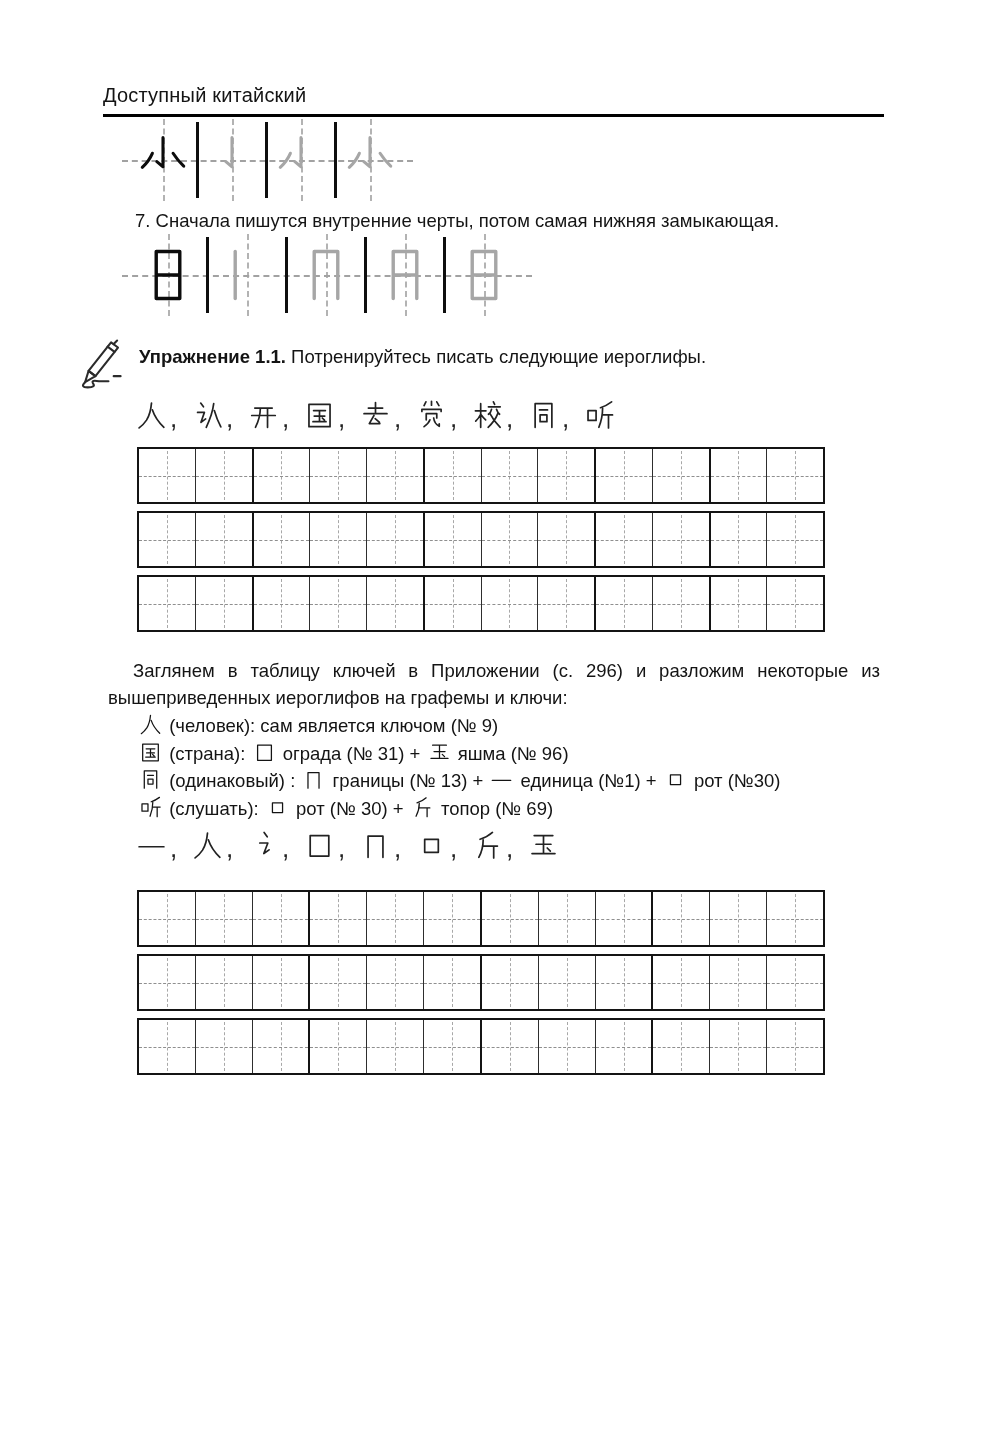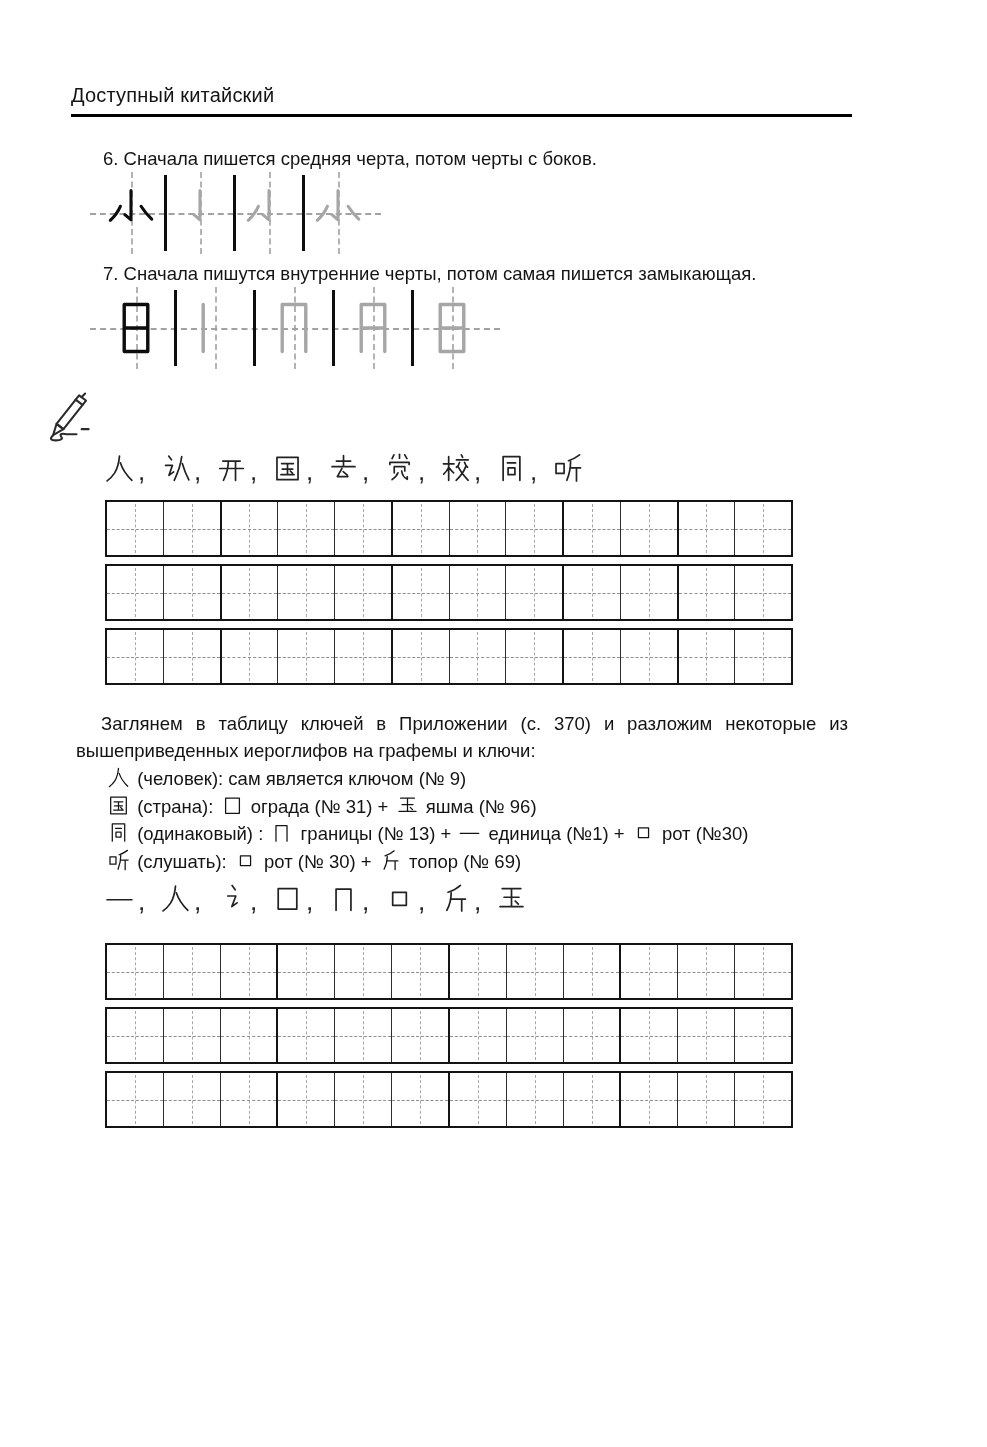--- a/index.html
+++ b/index.html
@@ -1,21 +1,21 @@
 <!DOCTYPE html>
 <html><head>
 <meta charset="utf-8">
 <style>
   html,body { margin:0; padding:0; }
   body {
     width:987px; height:1447px; background:#ffffff; color:#141414;
     font-family:"Liberation Sans", sans-serif; overflow:hidden;
     -webkit-font-smoothing:antialiased;
   }
-  .page { padding:84px 103px 0 71px; box-sizing:border-box; }
+  .page { padding:84px 103px 0 103px; box-sizing:border-box; }
 
   
   .hdr-title { font-size:20px; font-weight:400; letter-spacing:.2px; margin:0 0 7px 0; }
   .hdr-rule { border:none; border-top:3px solid #000; margin:0; width:781px; }
 
   
   .rule-line { margin:30px 0 0 32px; font-size:18.5px; line-height:23px; }
   .rule-line.second { margin-top:13px; }
 
   
@@ -69,21 +69,20 @@
   .pgrid.second { margin-top:24px; }
 </style>
 </head>
 <body>
 
 <div class="page">
 
   <h1 class="hdr-title">Доступный китайский</h1>
   <hr class="hdr-rule">
 
-  <p class="rule-line"><span>6.</span> <span>Сначала пишется средняя черта, потом черты с боков.</span></p>
   <div class="diagram d-xiao">
       <span class="diag-cell black">
         <svg class="cjk" viewBox="0 0 100 100" aria-hidden="true">
           <path d="M50 10 V62 L39 53 M31 38 Q25 52 13 63 M68 38 Q77 52 87 61"></path>
         </svg>
       </span>
       <span class="diag-sep"></span>
       <span class="diag-cell gray">
         <svg class="cjk" viewBox="0 0 100 100" aria-hidden="true">
           <path d="M50 10 V62 L39 53"></path>
@@ -96,21 +95,21 @@
         </svg>
       </span>
       <span class="diag-sep"></span>
       <span class="diag-cell gray">
         <svg class="cjk" viewBox="0 0 100 100" aria-hidden="true">
           <path d="M50 10 V62 L39 53 M31 38 Q25 52 13 63 M68 38 Q77 52 87 61"></path>
         </svg>
       </span>
     </div>
 
-  <p class="rule-line second"><span>7.</span> <span>Сначала пишутся внутренние черты, потом самая пишется замыкающая.</span></p>
+  <p class="rule-line second"><span>7.</span> <span>Сначала пишутся внутренние черты, потом самая нижняя замыкающая.</span></p>
   <div class="diagram d-ri">
       <span class="diag-cell black">
         <svg class="cjk" viewBox="0 0 100 100" aria-hidden="true">
           <path d="M31 12 H69 V88 H31 Z M31 50 H69"></path>
         </svg>
       </span>
       <span class="diag-sep"></span>
       <span class="diag-cell gray">
         <svg class="cjk" viewBox="0 0 100 100" aria-hidden="true">
           <path d="M31 12 V88"></path>
@@ -138,20 +137,21 @@
 
   <div class="ex-head">
     <svg class="pen-icon" viewBox="0 0 60 60" aria-hidden="true">
       <path d="M37 5 L45 11 L19 44 L11 38 Z"></path>
       <path d="M33 10 L41 16"></path>
       <path d="M40 7 L44 3"></path>
       <path d="M11 38 L19 44 L7 51 Z"></path>
       <path d="M7 51 Q1 57 10 57 Q20 57 16 52 Q14 48 23 50 L34 50"></path>
       <path d="M40 44 L48 44"></path>
     </svg>
+    <p class="ex-title"><b>Упражнение 1.1.</b><span> Потренируйтесь писать следующие иероглифы.</span></p>
   </div>
   <div class="chars-line"><svg class="cjk" viewBox="0 0 100 100" aria-hidden="true">
         <path d="M50 10 Q47 44 34 65 Q24 80 10 90 M53 32 Q63 62 90 88"></path>
       </svg><span class="cjk-comma">,</span><svg class="cjk" viewBox="0 0 100 100" aria-hidden="true">
         <path d="M28 10 L37 22 M18 40 H40 L29 72 L44 61 M70 12 Q66 46 46 88 M72 34 Q80 62 93 87"></path>
       </svg><span class="cjk-comma">,</span><svg class="cjk" viewBox="0 0 100 100" aria-hidden="true">
         <path d="M22 26 H78 M12 50 H88 M40 26 Q39 60 24 88 M63 26 V88"></path>
       </svg><span class="cjk-comma">,</span><svg class="cjk" viewBox="0 0 100 100" aria-hidden="true">
         <path d="M16 14 H84 V86 H16 Z M31 34 H69 M50 34 V70 M33 52 H67 M29 70 H71 M59 58 L66 65"></path>
       </svg><span class="cjk-comma">,</span><svg class="cjk" viewBox="0 0 100 100" aria-hidden="true">
@@ -203,21 +203,21 @@
         <span class="grid-cell"></span>
         <span class="grid-cell"></span>
         <span class="grid-cell group-end"></span>
         <span class="grid-cell"></span>
         <span class="grid-cell group-end"></span>
         <span class="grid-cell"></span>
         <span class="grid-cell"></span>
       </div>
     </div>
 
-  <p class="intro">Заглянем в таблицу ключей в Приложении (с. 370) и разложим некоторые из вышеприведенных иероглифов на графемы и ключи:</p>
+  <p class="intro">Заглянем в таблицу ключей в Приложении (с. 296) и разложим некоторые из вышеприведенных иероглифов на графемы и ключи:</p>
   <ul class="decomp">
       <li><svg class="cjk" viewBox="0 0 100 100" aria-hidden="true">
           <path d="M50 10 Q47 44 34 65 Q24 80 10 90 M53 32 Q63 62 90 88"></path>
         </svg> (человек): сам является ключом (№ 9)</li>
       <li><svg class="cjk" viewBox="0 0 100 100" aria-hidden="true">
           <path d="M16 14 H84 V86 H16 Z M31 34 H69 M50 34 V70 M33 52 H67 M29 70 H71 M59 58 L66 65"></path>
         </svg> (страна): <svg class="cjk" viewBox="0 0 100 100" aria-hidden="true">
           <path d="M20 18 H80 V84 H20 Z"></path>
         </svg> ограда (№ 31) + <svg class="cjk" viewBox="0 0 100 100" aria-hidden="true">
           <path d="M20 18 H80 M50 18 V76 M26 46 H74 M13 76 H87 M62 58 L72 68"></path>

